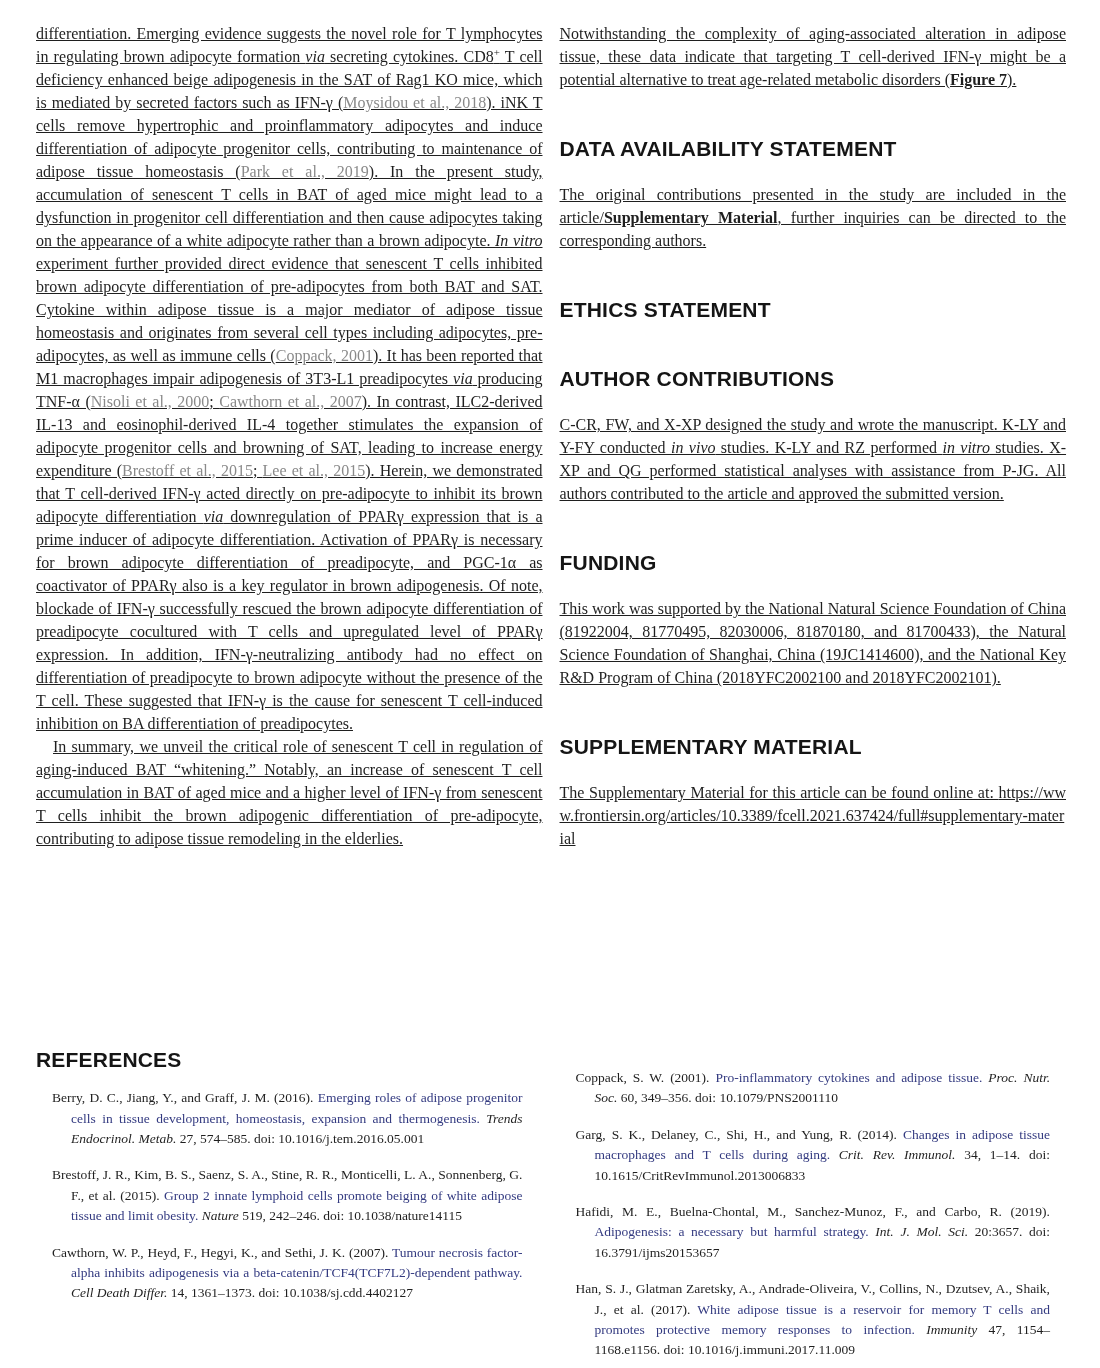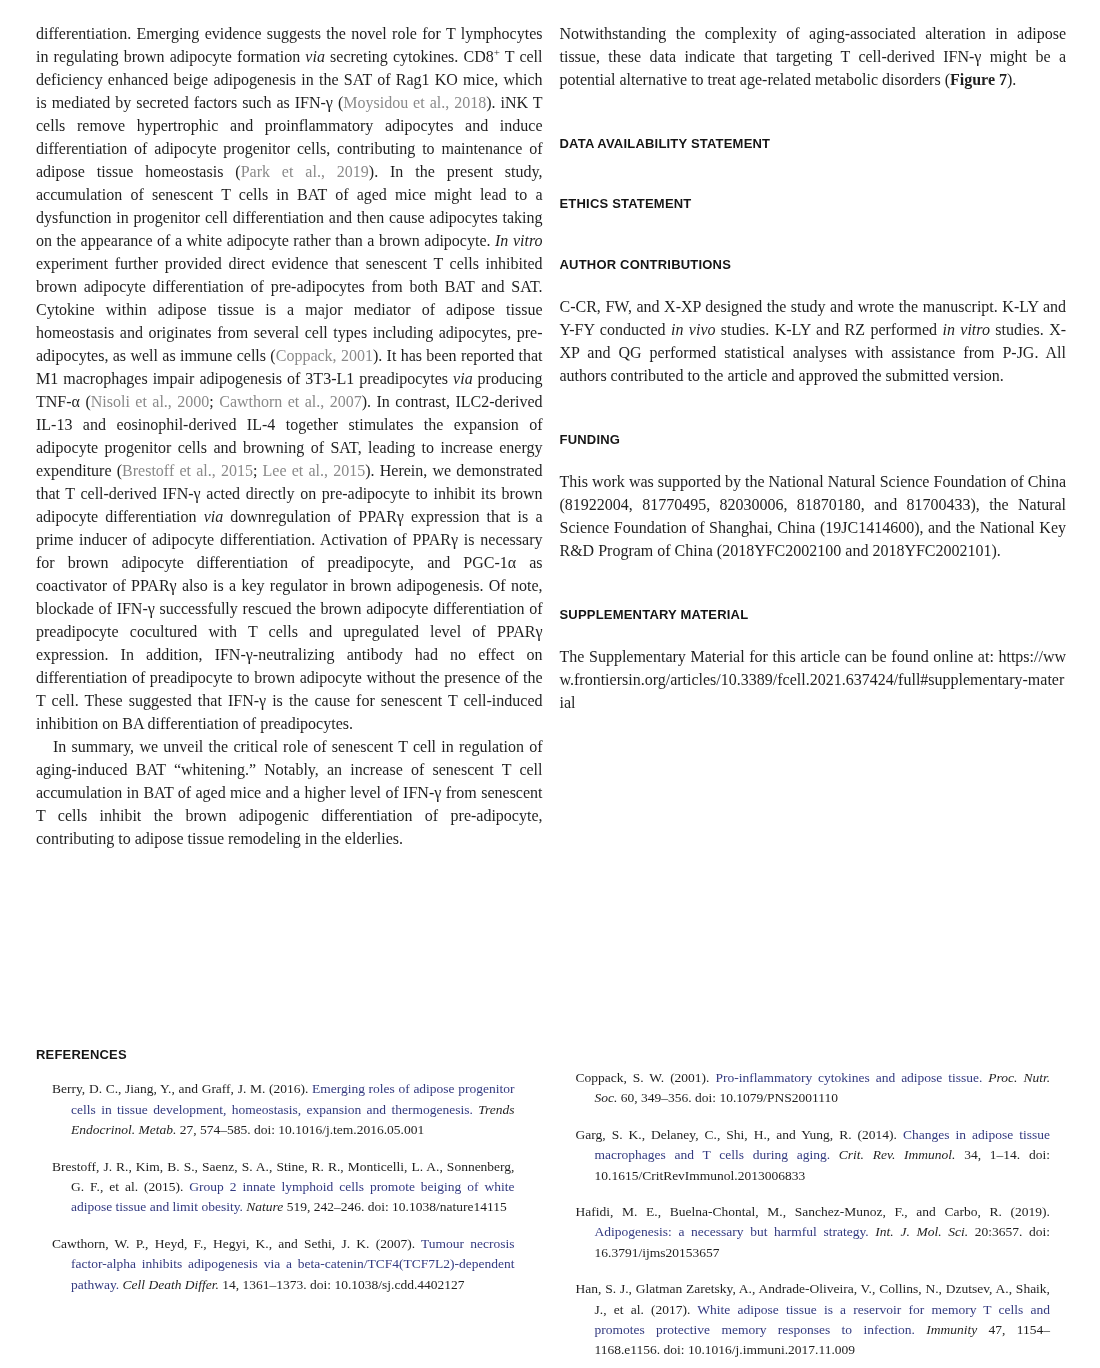--- a/index.html
+++ b/index.html
@@ -4,27 +4,27 @@
 <style>
   html,body{margin:0;padding:0;background:#ffffff;}
   .page{
     width:1100px;height:1368px;background:var(--bg,#fff);box-sizing:border-box;
     display:flex;gap:17px;padding:22px 34px 8px 36px;
     font-family:"Liberation Serif", serif;color:var(--body,#1f1f1f);
     overflow:hidden;
   }
   .col{position:relative;flex:1;min-width:0;height:100%;}
   .body-text p.para{margin:0;text-align:justify;font-size:16px;line-height:23px;}
-  p.para{margin:0;text-align:justify;font-size:16px;line-height:23px;}
+  p.para{margin:0;text-align:justify;font-size:16px;line-height:23px;text-decoration:underline;}
   .indent{text-indent:17px;}
   h2.section-heading{
-    font-family:"Liberation Sans", sans-serif;font-size:13px;font-weight:bold;
+    font-family:"Liberation Sans", sans-serif;font-size:21px;font-weight:bold;
     margin:46px 0 23px 0;letter-spacing:0.2px;color:var(--heading,#151515);line-height:1.1;
   }
-  .refs-block{position:absolute;left:0;right:12px;top:1026px;}
+  .refs-block{position:absolute;left:0;right:4px;top:1026px;}
   .refs-block h2.section-heading{margin:0 0 17px 0;}
   .refs-block-right{position:absolute;left:0;right:0;top:1030px;}
   .refs p.ref{
     margin:16px;font-size:13.5px;line-height:20.4px;text-align:justify;
     padding-left:19px;text-indent:-19px;
   }
   .it{font-style:italic;}
   .bd{font-weight:bold;}
   .sup{vertical-align:super;font-size:68%;line-height:0;}
   .cite{color:var(--cite,#8a8a8a);}
@@ -46,20 +46,21 @@
           <p class="ref"><span>Berry, D. C., Jiang, Y., and Graff, J. M. (2016). </span><span class="rtitle">Emerging roles of adipose progenitor cells in tissue development, homeostasis, expansion and thermogenesis.</span><span> </span><span class="it">Trends Endocrinol. Metab.</span><span> 27, 574–585.  doi: 10.1016/j.tem.2016.05.001</span></p>
           <p class="ref"><span>Brestoff, J. R., Kim, B. S., Saenz, S. A., Stine, R. R., Monticelli, L. A., Sonnenberg, G. F., et al. (2015). </span><span class="rtitle">Group 2 innate lymphoid cells promote beiging of white adipose tissue and limit obesity.</span><span> </span><span class="it">Nature</span><span> 519, 242–246. doi: 10.1038/nature14115</span></p>
           <p class="ref"><span>Cawthorn, W. P., Heyd, F., Hegyi, K., and Sethi, J. K. (2007). </span><span class="rtitle">Tumour necrosis factor-alpha inhibits adipogenesis via a beta-catenin/TCF4(TCF7L2)-dependent pathway.</span><span> </span><span class="it">Cell Death Differ.</span><span> 14, 1361–1373.  doi: 10.1038/sj.cdd.4402127</span></p>
         </div>
     </div>
   </div>
   <div class="col">
     <div>
         <p class="para"><span>Notwithstanding the complexity of aging-associated alteration in adipose tissue, these data indicate that targeting T cell-derived IFN-γ might be a potential alternative to treat age-related metabolic disorders (</span><span class="bd">Figure 7</span><span>).</span></p>
         <h2 class="section-heading">DATA AVAILABILITY STATEMENT</h2>
+        <p class="para"><span>The original contributions presented in the study are included in the article/</span><span class="bd">Supplementary Material</span><span>, further inquiries can be directed to the corresponding authors.</span></p>
         <h2 class="section-heading">ETHICS STATEMENT</h2>
         <h2 class="section-heading">AUTHOR CONTRIBUTIONS</h2>
         <p class="para"><span>C-CR, FW, and X-XP designed the study and wrote the manuscript. K-LY and Y-FY conducted </span><span class="it">in vivo</span><span> studies. K-LY and RZ performed </span><span class="it">in vitro</span><span> studies. X-XP and QG performed statistical analyses with assistance from P-JG. All authors contributed to the article and approved the submitted version.</span></p>
         <h2 class="section-heading">FUNDING</h2>
         <p class="para"><span>This work was supported by the National Natural Science Foundation of China (81922004, 81770495, 82030006, 81870180, and 81700433), the Natural Science Foundation of Shanghai, China (19JC1414600), and the National Key R&amp;D Program of China (2018YFC2002100 and 2018YFC2002101).</span></p>
         <h2 class="section-heading">SUPPLEMENTARY MATERIAL</h2>
         <p class="para"><span>The Supplementary Material for this article can be found online at: </span><span class="url">https://www.frontiersin.org/articles/10.3389/fcell.2021.637424/full#supplementary-material</span></p>
       </div>
     <div class="refs-block-right refs">
         <p class="ref"><span>Coppack, S. W. (2001). </span><span class="rtitle">Pro-inflammatory cytokines and adipose tissue.</span><span> </span><span class="it">Proc. Nutr. Soc.</span><span> 60, 349–356.  doi: 10.1079/PNS2001110</span></p>

